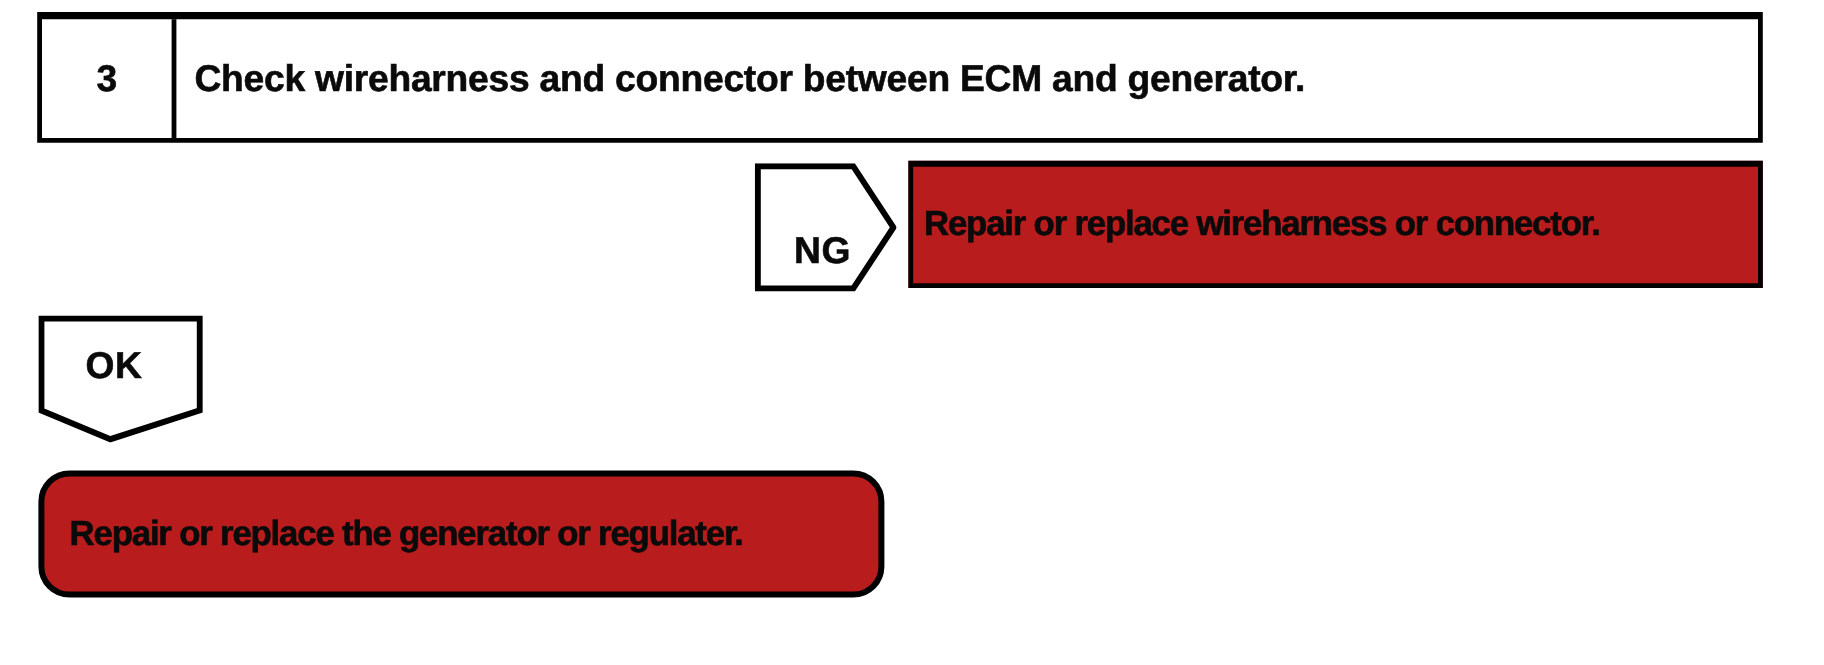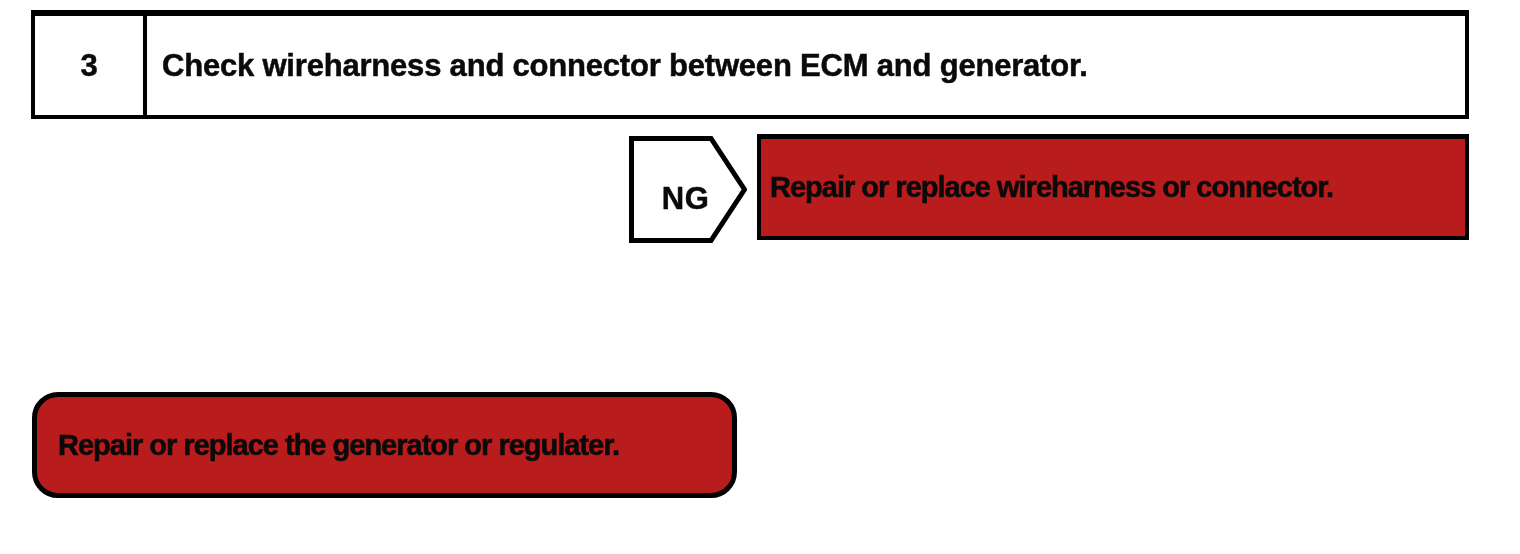--- a/index.html
+++ b/index.html
@@ -60,21 +60,21 @@
   }
   .pent-label {
     position: absolute;
     display: flex;
     align-items: center;
     justify-content: center;
     font-size: 31px;
     letter-spacing: 0.5px;
   }
   .ng-pent { left: 629px; top: 136px; width: 118px; height: 107px; }
-  .ng-pent .pent-label { left: 0; top: 0; width: 113px; height: 125px; }
+  .ng-pent .pent-label { left: 0; top: 10px; width: 113px; height: 125px; }
   .ok-pent { left: 32px; top: 263px; width: 137px; height: 106px; }
   .ok-pent .pent-label { left: 0; top: 0; width: 126px; height: 84px; }
 
   
   .action-box {
     position: absolute;
     border: 4px solid #000;
     box-sizing: border-box;
     display: flex;
     align-items: center;
@@ -119,18 +119,24 @@
     <svg width="118" height="107" viewBox="0 0 118 107">
       <polygon points="2.5,2.5 82,2.5 115.5,53.5 82,104.5 2.5,104.5" fill="#ffffff" stroke="#000000" stroke-width="5" stroke-linejoin="miter"></polygon>
     </svg>
     <span class="pent-label">NG</span>
   </div>
 
   <div class="action-box ng-action">
     <span>Repair or replace wireharness or connector.</span>
   </div>
 
+  <div class="pent ok-pent">
+    <svg width="137" height="106" viewBox="0 0 137 106">
+      <polygon points="2.5,2.5 134.5,2.5 134.5,79 60,103 2.5,79" fill="#ffffff" stroke="#000000" stroke-width="5" stroke-linejoin="miter"></polygon>
+    </svg>
+    <span class="pent-label">OK</span>
+  </div>
 
   <div class="action-box ok-action">
     <span>Repair or replace the generator or regulater.</span>
   </div>
 
 </div>
 
 </body></html>

